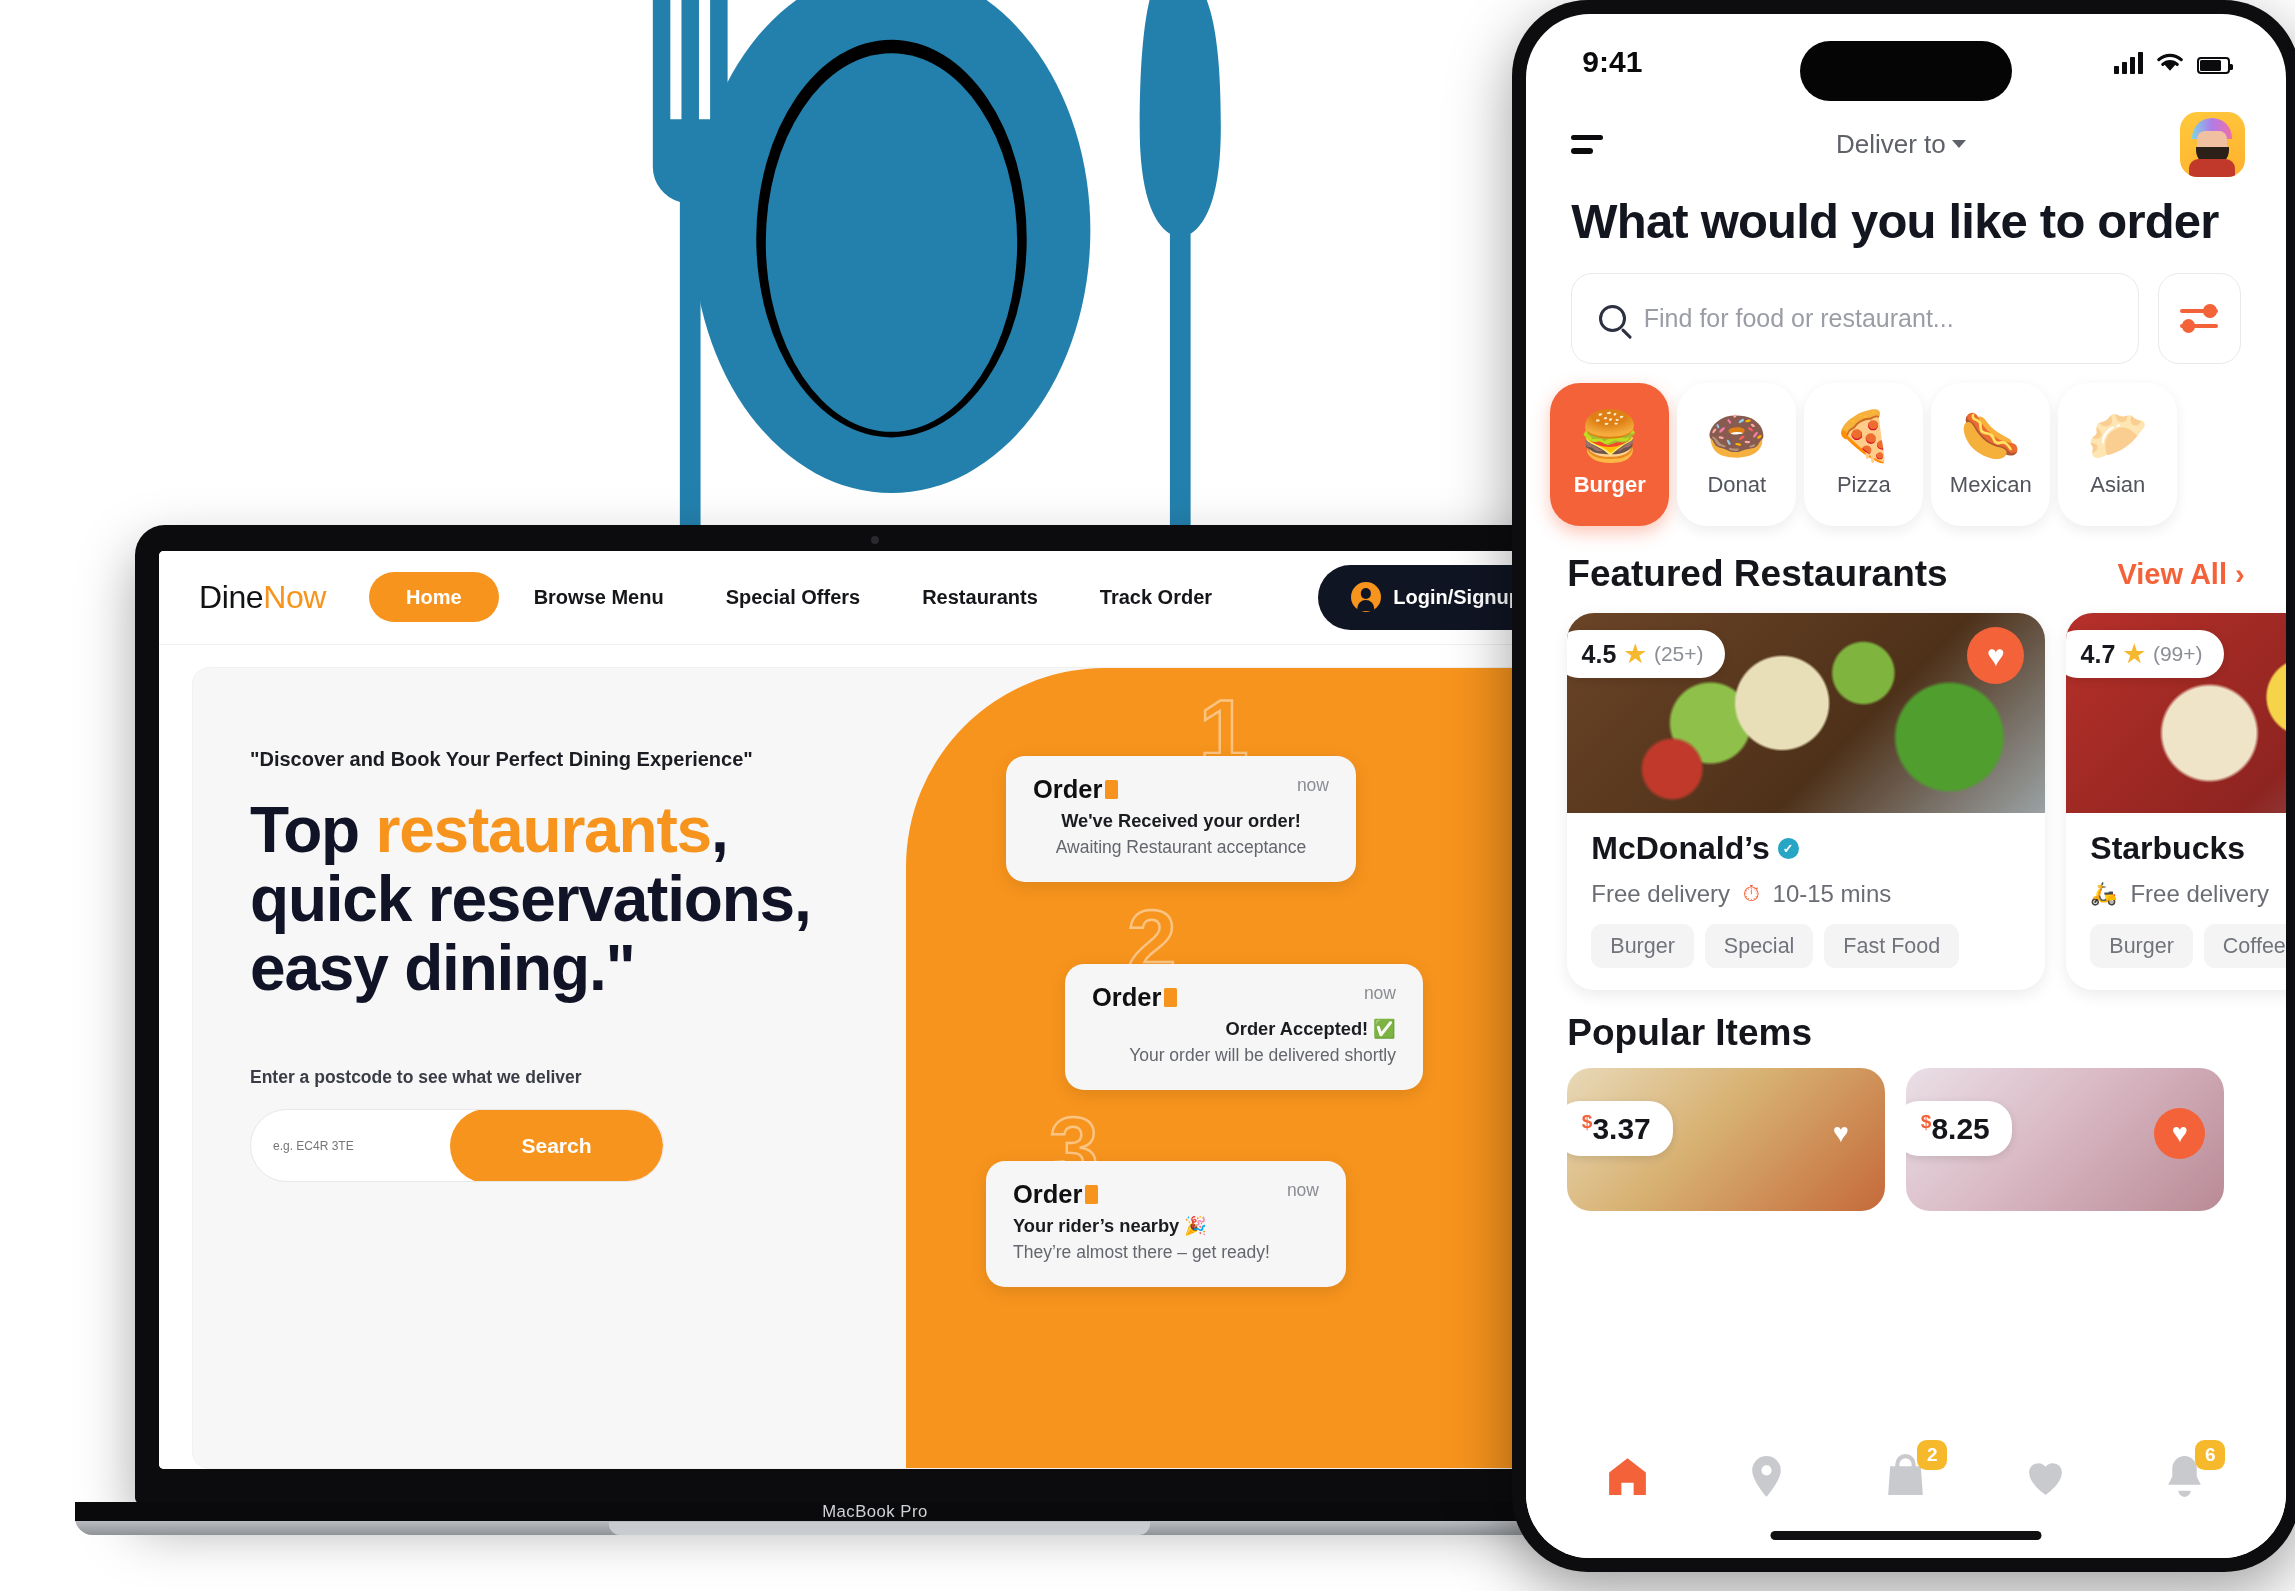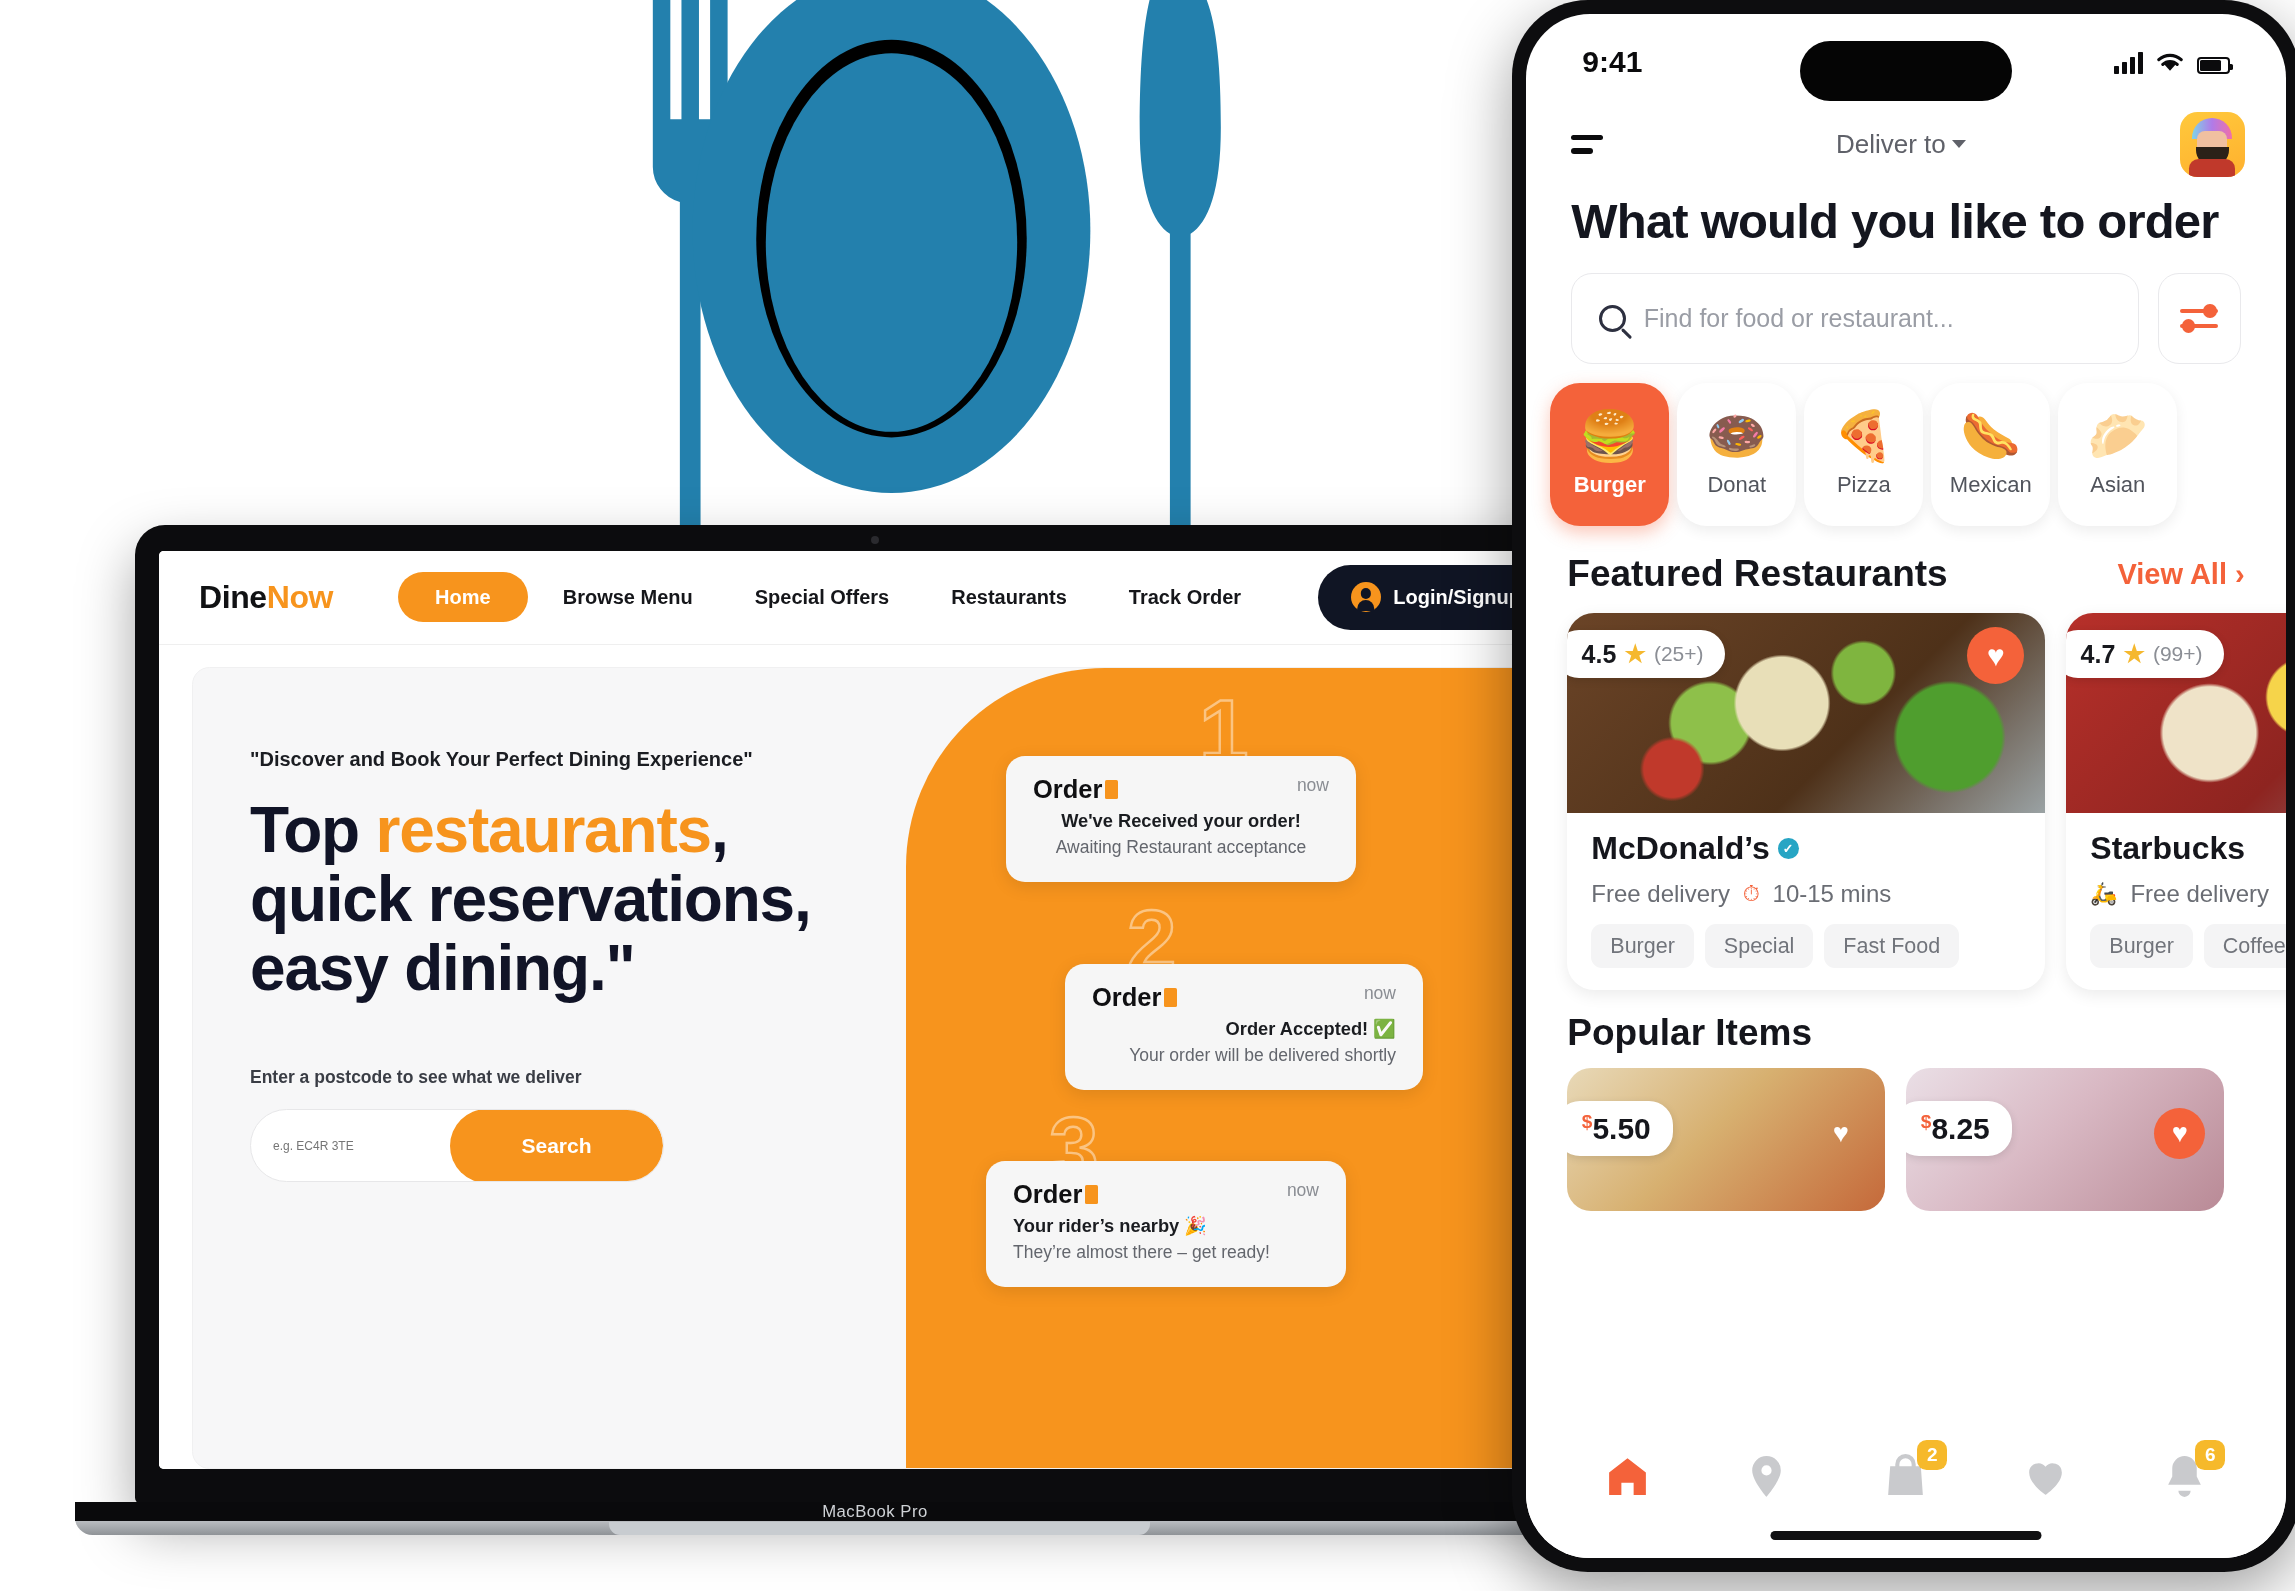--- a/index.html
+++ b/index.html
@@ -40,21 +40,21 @@
   .laptop-lip{
     position:absolute;left:474px;top:997px;width:541px;height:12.7px;
     background:#c8ccd0;border-radius:0 0 11px 11px;
   }
 
   
   .nav{
     display:flex;align-items:center;height:94px;padding:0 37px 0 40px;background:#fff;
     border-bottom:0.8px solid #efefef;
   }
-  .brand{font-size:32px;font-weight:bold;letter-spacing:-0.4px;margin-right:65px;}
+  .brand{font-size:32px;font-weight:normal;letter-spacing:-0.4px;margin-right:43px;}
   .brand .b1{color:#111214;}
   .brand .b2{color:#F7941D;}
   .nav-links{display:flex;align-items:center;gap:8px;flex:1;}
   .nav-pill{
     background:#F7941D;color:#fff;border-radius:32px;padding:13.5px 37px;font-size:20px;font-weight:600;
   }
   .nav-link{color:#15161a;font-size:20px;font-weight:600;padding:13.5px 27px;white-space:nowrap;}
   .login-btn{
     display:flex;align-items:center;gap:12.7px;background:#101524;color:#fff;
     border-radius:35px;padding:17.5px 33px;font-size:20px;font-weight:600;white-space:nowrap;
@@ -508,21 +508,21 @@
         </div>
       </div>
 
       <div class="pop-head">
         <div class="sec-title">Popular Items</div>
       </div>
 
       <div class="pop-row">
         <div class="pop-card pop-a">
           <div class="price">
-            <span class="cur">$</span><span>5.50</span>
+            <span class="cur">$</span><span>3.37</span>
           </div>
           <div class="pop-heart ph-white">♥</div>
         </div>
         <div class="pop-card pop-b">
           <div class="price">
             <span class="cur">$</span><span>8.25</span>
           </div>
           <div class="pop-heart ph-filled">♥</div>
         </div>
       </div>

